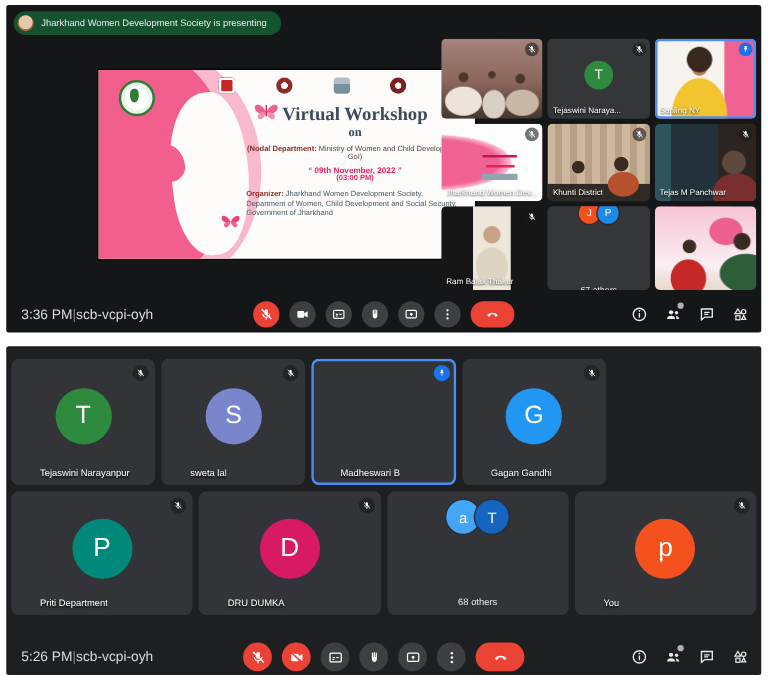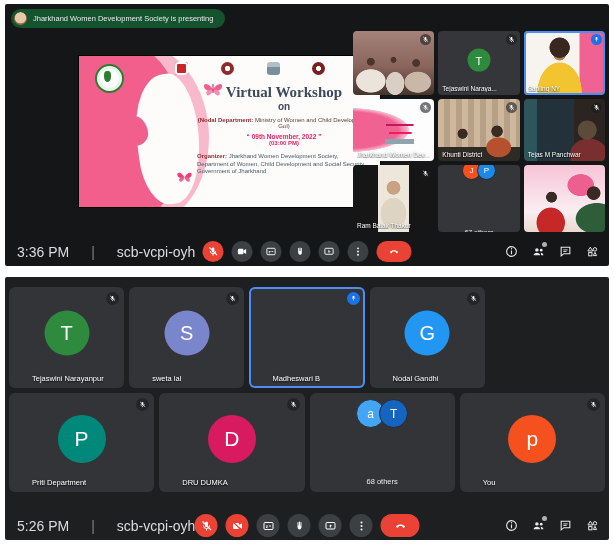--- a/index.html
+++ b/index.html
@@ -35,21 +35,21 @@
   .logo-row{position:absolute;left:96px;top:6px;width:196px;display:flex;justify-content:space-between;}
   .s-logo{width:13px;height:13px;border-radius:3px;}
   .s-logo.l1{background:#c62828;box-shadow:inset 0 0 0 2px #fff,inset 0 0 0 4px #c62828;}
   .s-logo.l2{background:radial-gradient(circle,#fff 28%,#8d2c2c 32%);border-radius:50%;}
   .s-logo.l3{background:linear-gradient(180deg,#b0bec5 40%,#78909c 41%);}
   .s-logo.l4{background:radial-gradient(circle,#fff 26%,#7b1f1f 30%);border-radius:50%;}
   .s-logo.l5{background:radial-gradient(circle at 50% 30%,#ef6c00 22%,transparent 24%),
              linear-gradient(0deg,#ef6c00 45%,transparent 46%);}
   .slide-text{position:absolute;left:118px;top:28px;width:174px;text-align:center;}
   .t1{font-family:"Liberation Serif",serif;font-weight:bold;font-size:15px;color:#3c4a5e;line-height:17px;}
-  .t2{font-family:Liberation Sans, sans-serif;font-weight:bold;font-size:10px;color:#3c4a5e;line-height:11px;}
+  .t2{font-family:Liberation Serif, serif;font-weight:bold;font-size:10px;color:#3c4a5e;line-height:11px;}
   .t3{font-family:"Liberation Serif",serif;font-weight:bold;font-size:14px;color:#d81b60;line-height:16px;}
   .nodal{margin-top:5px;font-size:6px;color:#5d4037;}
   .nodal b{color:#8d2c2c;}
   .dateln{margin-top:4px;font-size:6.5px;font-weight:bold;color:#e91e63;}
   .timeln{font-size:6px;font-weight:bold;color:#e91e63;}
   .orgblk{margin-top:7px;font-size:6px;color:#455a64;text-align:left;line-height:7.5px;}
   .orgblk b{color:#8d2c2c;}
   .bfly{position:absolute;}
   .bfly.b1{left:122px;top:22px;width:24px;height:24px;}
   .bfly.b2{left:96px;top:112px;width:19px;height:19px;}
@@ -137,21 +137,21 @@
      radial-gradient(ellipse at 48% 112%,#caa13f 30%,transparent 31%),
      linear-gradient(90deg,#efe9e4 0 16%,#f8f5f1 16%); text-align: center;}
   .v-outdoor{background:
      radial-gradient(circle at 52% 72%,#b98a60 24%,transparent 25%),
      radial-gradient(circle at 48% 40%,#e8e2d5 16%,transparent 17%),
      linear-gradient(90deg,transparent 92%,#141414 93%),
      linear-gradient(180deg,#7aa7c7 0 28%,#cfd8d0 28% 55%,#8a7f6a 55%);}
 
   
   .bar{position:absolute;left:0;right:0;bottom:0;height:29px;display:flex;align-items:center;}
-  .bar-meta{position:absolute;left:12px;display:flex;align-items:center;gap:22px;color:#dadce0;font-size:14px;}
+  .bar-meta{position:absolute;left:12px;display:flex;align-items:center;gap:0;color:#dadce0;font-size:11px;}
   .bar-meta .sep{color:#7d8085;}
   .controls{position:absolute;left:50%;transform:translateX(-50%);display:flex;align-items:center;gap:8px;}
   .ctl{width:21px;height:21px;border-radius:50%;background:#3c4043;border:none;padding:0;
        display:flex;align-items:center;justify-content:center;cursor:pointer;}
   .win-bot .ctl{width:23px;height:23px;}
   .ctl svg{width:11px;height:11px;}
   .win-bot .ctl svg{width:12px;height:12px;}
   .ctl.red{background:#ea4335;}
   .ctl.end{width:35px;border-radius:12px;background:#ea4335;}
   .win-bot .ctl.end{width:39px;}
@@ -437,21 +437,21 @@
         <span class="chip">
           <svg viewBox="0 0 24 24">
               <path fill="#fff" d="M12 3a3 3 0 0 1 3 3v5a3 3 0 0 1-6 0V6a3 3 0 0 1 3-3z"></path>
               <path d="M6 11a6 6 0 0 0 12 0M12 17v4" stroke="#fff" stroke-width="2" fill="none"></path>
               <line x1="4" y1="3" x2="21" y2="20" stroke="#fff" stroke-width="2.4"></line>
             </svg>
         </span>
         <span class="av blue">
             <span>G</span>
           </span>
-        <span class="tl-label">Nodal Gandhi</span>
+        <span class="tl-label">Gagan Gandhi</span>
       </div>
 
     </div>
 
     <div class="grid-b2">
       <div class="tile">
         <span class="chip">
           <svg viewBox="0 0 24 24">
               <path fill="#fff" d="M12 3a3 3 0 0 1 3 3v5a3 3 0 0 1-6 0V6a3 3 0 0 1 3-3z"></path>
               <path d="M6 11a6 6 0 0 0 12 0M12 17v4" stroke="#fff" stroke-width="2" fill="none"></path>

